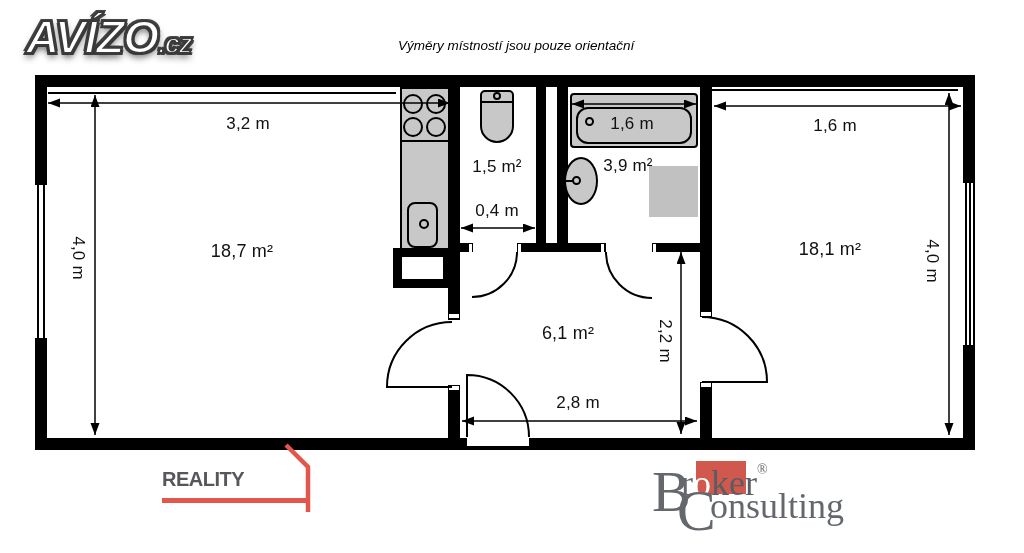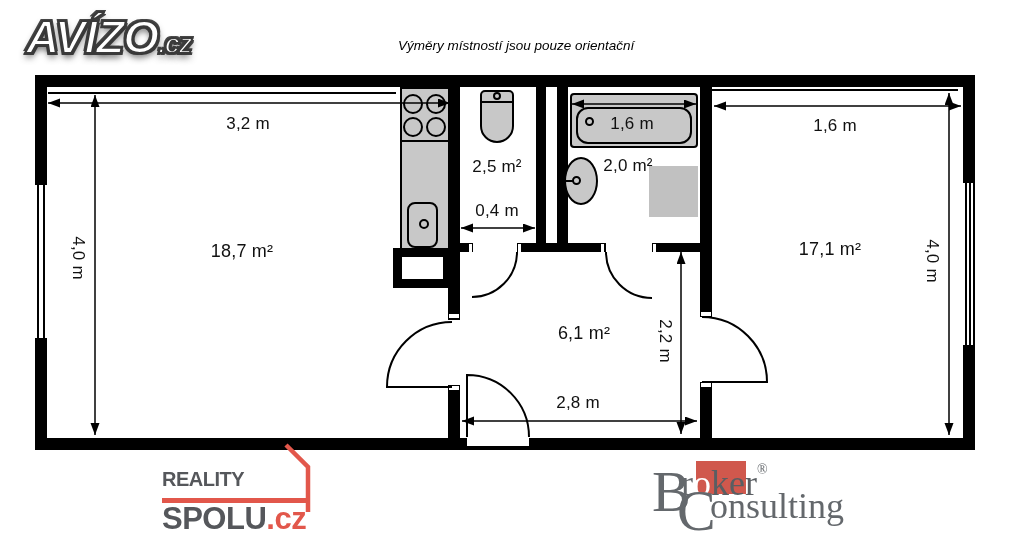--- a/index.html
+++ b/index.html
@@ -138,35 +138,33 @@
     <line x1="462" y1="421" x2="697" y2="421" stroke="#000" stroke-width="1.5" marker-start="url(#ah)" marker-end="url(#ah)"></line>
 
     <line x1="558" y1="181" x2="574" y2="181" stroke="#000" stroke-width="2"></line>
 
     <path d="M 286 445 L 308 467 L 308 512" fill="none" stroke="#e2574b" stroke-width="4.5"></path>
   </svg>
 
   <div class="lbl big layer-lbl" style="left:242px;top:251px">18,7 m²</div>
   <div class="lbl layer-lbl" style="left:248px;top:124px">3,2 m</div>
   <div class="lbl rot layer-lbl" style="left:78px;top:258px">4,0 m</div>
-  <div class="lbl layer-lbl" style="left:497px;top:167px">2,5 m²</div>
+  <div class="lbl layer-lbl" style="left:497px;top:167px">1,5 m²</div>
   <div class="lbl layer-lbl" style="left:497px;top:211px">0,4 m</div>
   <div class="lbl layer-lbl" style="left:632px;top:124px">1,6 m</div>
-  <div class="lbl layer-lbl" style="left:628px;top:166px">2,0 m²</div>
-  <div class="lbl big layer-lbl" style="left:584px;top:333px">6,1 m²</div>
+  <div class="lbl layer-lbl" style="left:628px;top:166px">3,9 m²</div>
+  <div class="lbl big layer-lbl" style="left:568px;top:333px">6,1 m²</div>
   <div class="lbl rot layer-lbl" style="left:665px;top:341px">2,2 m</div>
   <div class="lbl layer-lbl" style="left:578px;top:403px">2,8 m</div>
-  <div class="lbl big layer-lbl" style="left:830px;top:249px">17,1 m²</div>
+  <div class="lbl big layer-lbl" style="left:830px;top:249px">18,1 m²</div>
   <div class="lbl layer-lbl" style="left:835px;top:126px">1,6 m</div>
   <div class="lbl rot layer-lbl" style="left:932px;top:261px">4,0 m</div>
 
   <div class="rs rs-line1">REALITY</div>
   <div class="rs-underline"></div>
-  <div class="rs rs-line2"><span>SPOLU</span><span class="tld">.cz</span>
-  </div>
 
   <div class="bk-square"></div>
   <div class="bk bk-b">B</div>
   <div class="bk bk-rok"><span>r</span><span class="o">o</span><span class="ker">ker</span>
   </div>
   <div class="bk bk-reg">®</div>
   <div class="bk bk-c">C</div>
   <div class="bk bk-rest">onsulting</div>
 
 </div>

